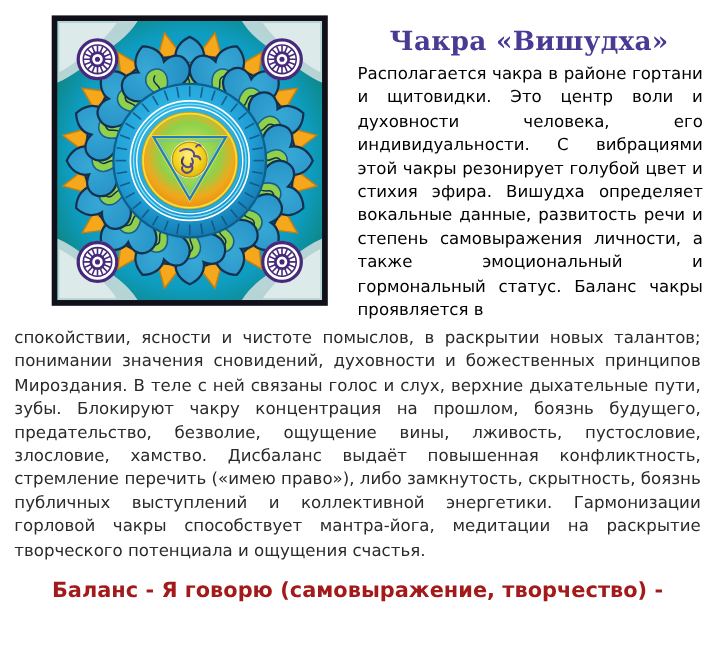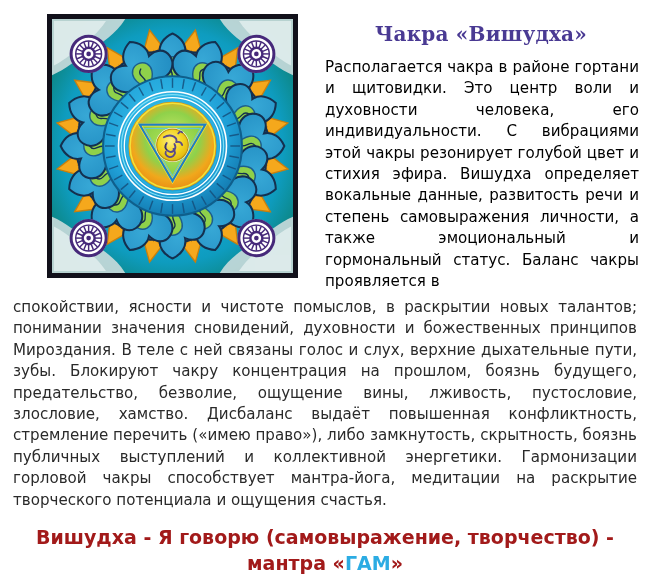--- a/index.html
+++ b/index.html
@@ -29,21 +29,21 @@
   }
   .mandala-canvas svg{display:block;width:100%;height:100%;}
 
   
   .title{
     position:absolute;left:325px;top:22px;width:312px;
     text-align:center;
     color:#4a3a93;
     font-family:"DejaVu Serif","Liberation Serif",serif;
     font-weight:bold;
-    font-size:20px;
+    font-size:24px;
     letter-spacing:0.2px;
     white-space:nowrap;
   }
 
   
   .col-text{
     position:absolute;left:325px;top:57px;width:314px;
     color:#000000;
     font-size:15.1px;
     line-height:21.4px;
@@ -298,17 +298,16 @@
     </div>
   </div>
 
   <div class="title">Чакра «Вишудха»</div>
 
   <div class="col-text">Располагается чакра в районе гортани и щитовидки. Это центр воли и духовности человека, его индивидуальности. С вибрациями этой чакры резонирует голубой цвет и стихия эфира. Вишудха определяет вокальные данные, развитость речи и степень самовыражения личности, а также эмоциональный и гормональный статус. Баланс чакры проявляется в</div>
 
   <div class="full-text">спокойствии, ясности и чистоте помыслов, в раскрытии новых талантов; понимании значения сновидений, духовности и божественных принципов Мироздания. В теле с ней связаны голос и слух, верхние дыхательные пути, зубы. Блокируют чакру концентрация на прошлом, боязнь будущего, предательство, безволие, ощущение вины, лживость, пустословие, злословие, хамство. Дисбаланс выдаёт повышенная конфликтность, стремление перечить («имею право»), либо замкнутость, скрытность, боязнь публичных выступлений и коллективной энергетики. Гармонизации горловой чакры способствует мантра-йога, медитации на раскрытие творческого потенциала и ощущения счастья.</div>
 
   <div class="footer">
-    <div>Вишудха - Я говорю (самовыражение, творчество) -</div>
-    <div><span>мантра «</span><span class="mantra-word">ГАМ</span><span>»</span></div>
+    <div>Баланс - Я говорю (самовыражение, творчество) -</div>
   </div>
 
 </div>
 
 </body></html>

